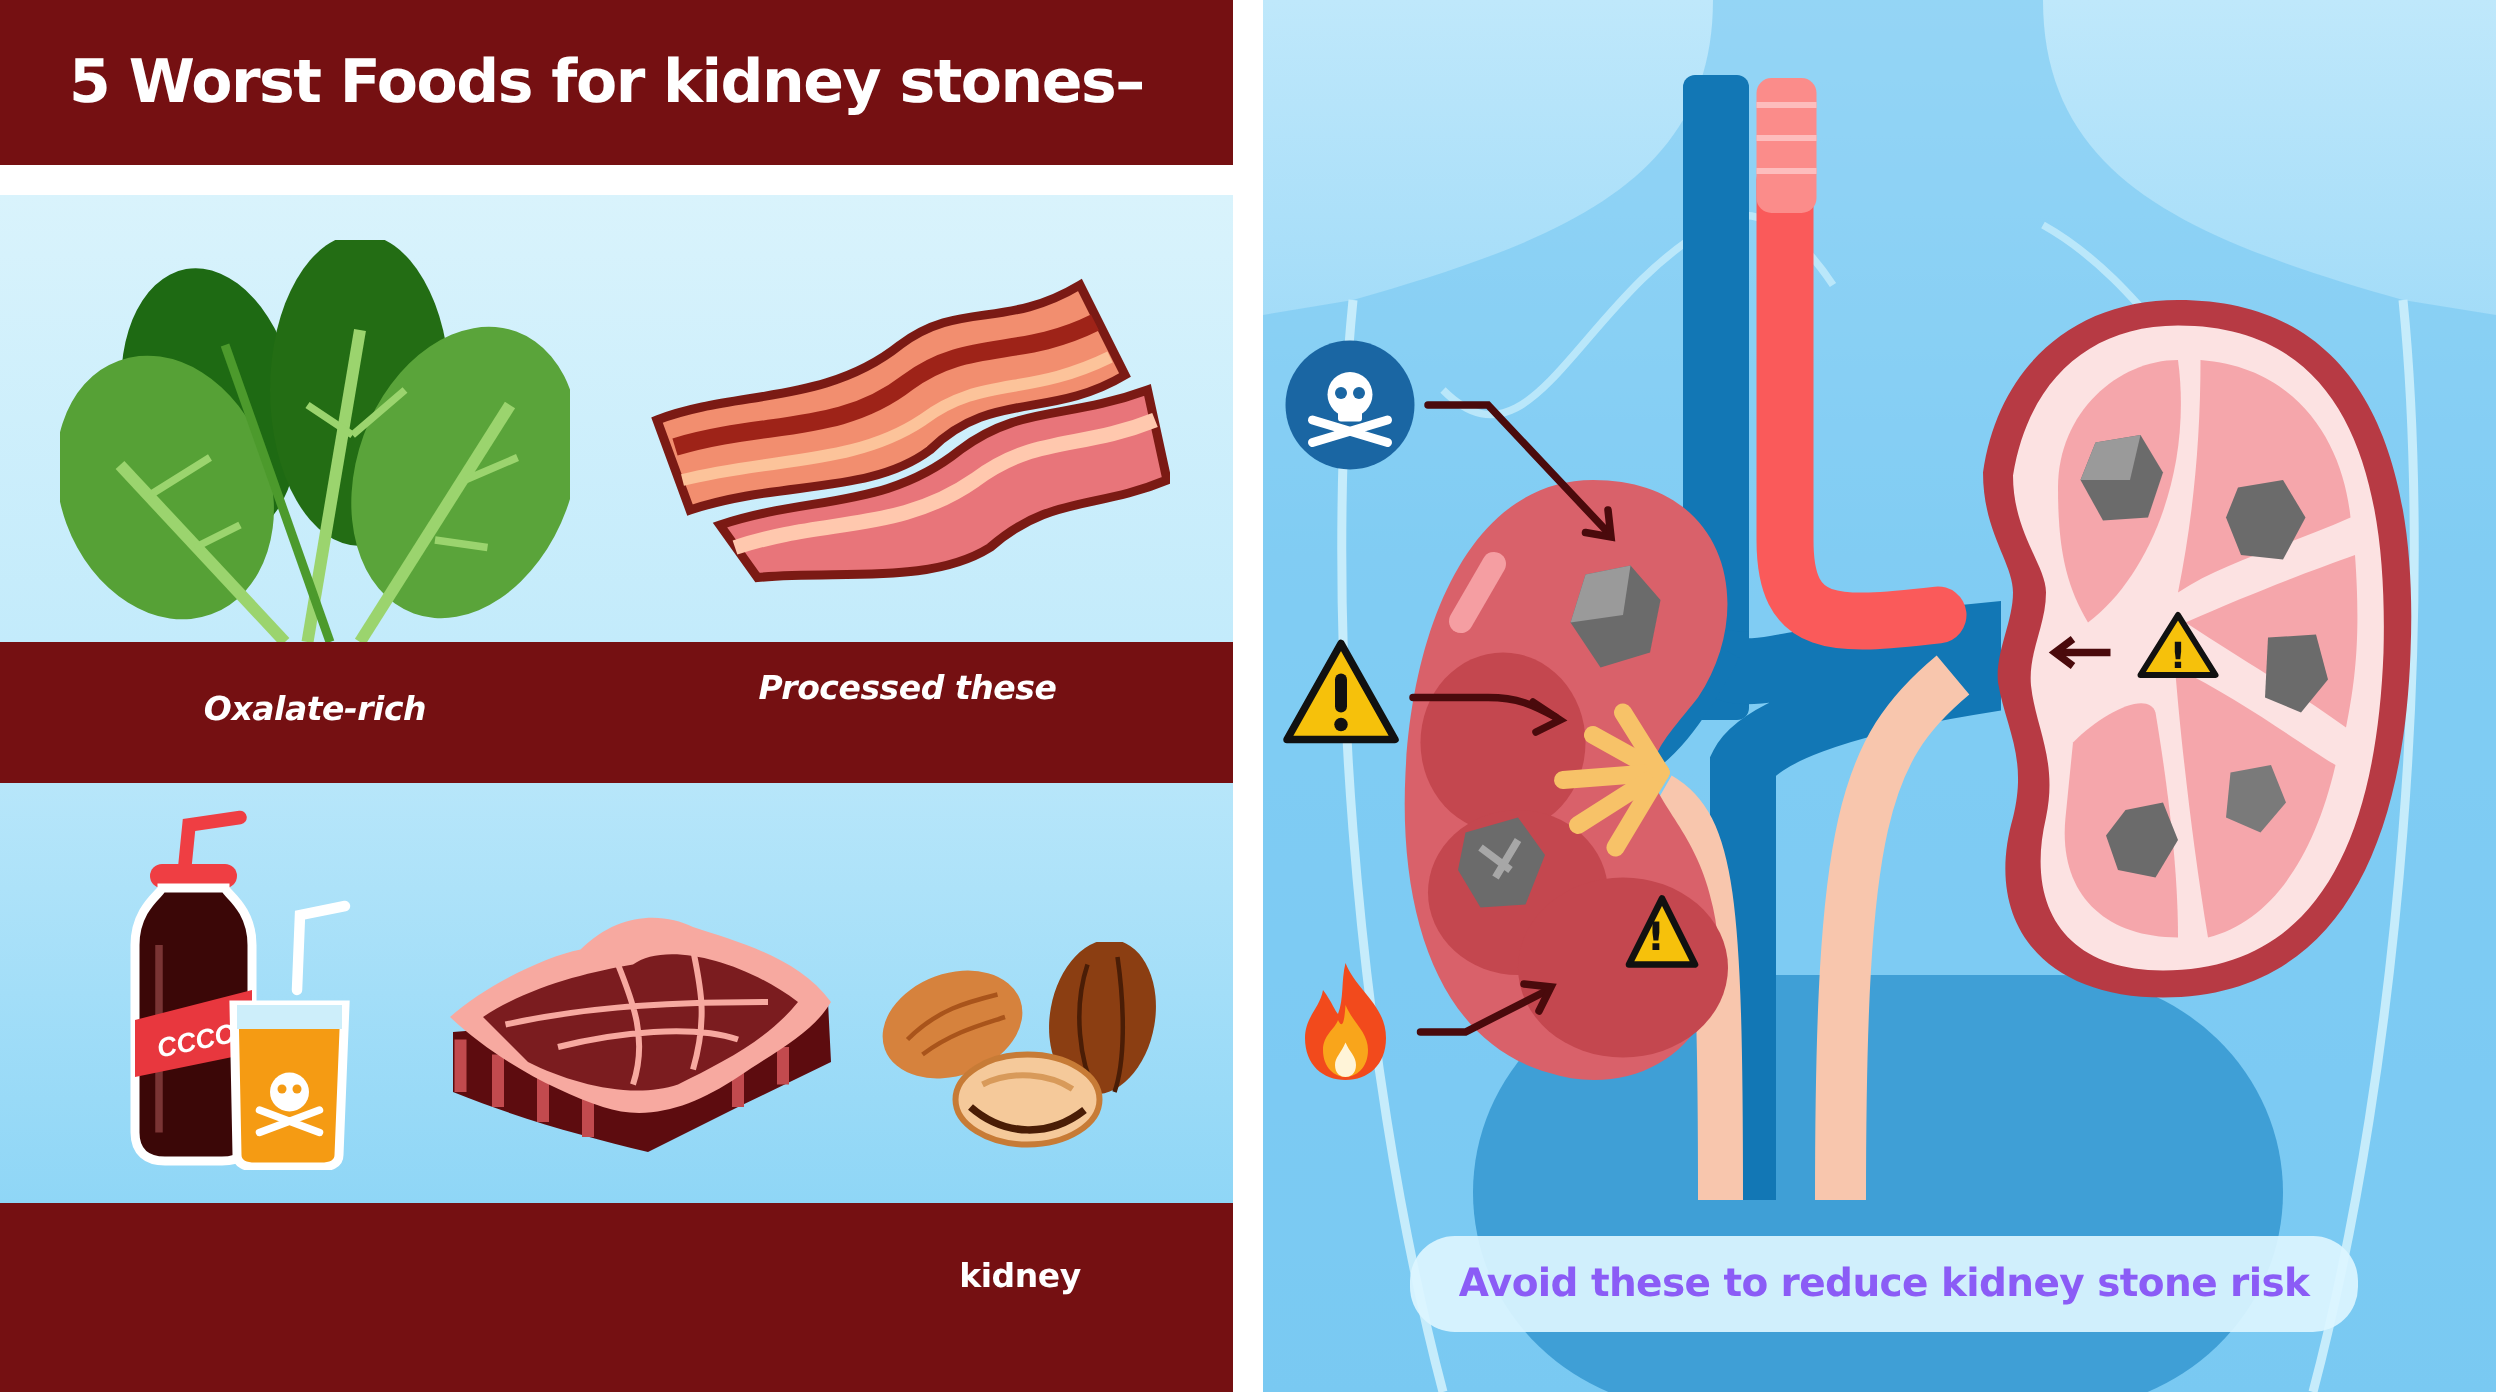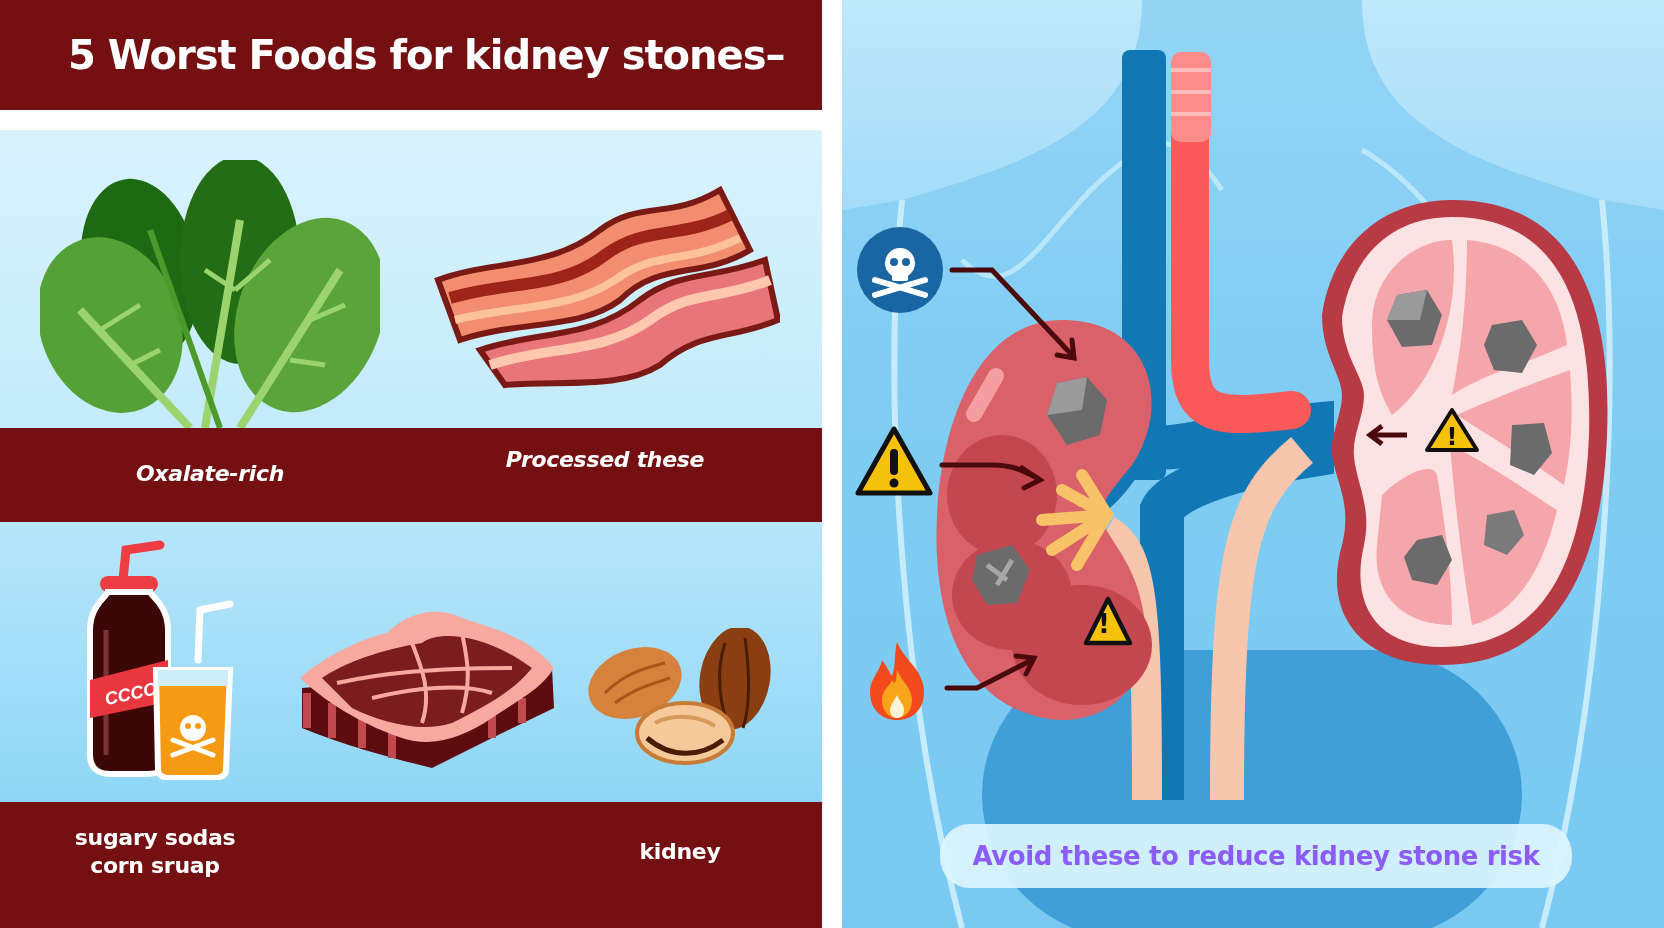--- a/index.html
+++ b/index.html
@@ -5,21 +5,21 @@
   * { box-sizing: border-box; margin: 0; padding: 0; }
   html, body { width: 1664px; height: 928px; overflow: hidden; background: #ffffff; }
   body { font-family: "DejaVu Sans", "Liberation Sans", sans-serif; position: relative; }
 
   .left-panel { position: absolute; left: 0; top: 0; width: 822px; height: 928px; }
   .divider { position: absolute; left: 822px; top: 0; width: 20px; height: 928px; background: #ffffff; }
   .right-panel { position: absolute; left: 842px; top: 0; width: 822px; height: 928px; overflow: hidden;
     background: linear-gradient(180deg, #bfe8fb 0%, #8ed3f6 40%, #7ccbf3 100%); }
 
   .band { position: absolute; left: 0; width: 822px; background: #751012; color: #fff; }
-  .band-title { top: 0; height: 110px; display: flex; align-items: center; padding-left: 68px; }
+  .band-title { top: 0; height: 110px; display: flex; align-items: center; padding-left: 46px; }
   .title-text { font-size: 40px; font-weight: bold; letter-spacing: -1px; color: #ffffff; }
   .band-mid { top: 428px; height: 94px; font-style: italic; }
   .band-bot { top: 802px; height: 126px; }
 
   .sky { position: absolute; left: 0; width: 822px; }
   .sky-1 { top: 130px; height: 298px; background: linear-gradient(180deg, #d9f3fc 0%, #c3ebfb 100%); }
   .sky-2 { top: 522px; height: 280px; background: linear-gradient(180deg, #b7e6fa 0%, #8fd6f6 100%); }
 
   .label { position: absolute; color: #ffffff; font-weight: bold; font-size: 22px; text-align: center; line-height: 28px; letter-spacing: -0.3px; }
 
@@ -98,24 +98,20 @@
     <ellipse cx="50" cy="55" rx="48" ry="34" fill="#d6823d" transform="rotate(-20 50 55)"></ellipse>
     <path d="M20 65 C40 45 60 40 80 35 M30 75 C50 60 70 55 85 50" stroke="#a9541b" stroke-width="3" fill="none"></path>
     <ellipse cx="150" cy="50" rx="35" ry="52" fill="#8b3e12" transform="rotate(10 150 50)"></ellipse>
     <path d="M140 15 C130 45 135 80 145 100 M160 10 C165 45 165 80 158 100" stroke="#4a1d06" stroke-width="3" fill="none"></path>
     <ellipse cx="100" cy="105" rx="48" ry="30" fill="#f5c99a" stroke="#c77b36" stroke-width="4"></ellipse>
     <path d="M70 95 C90 85 115 88 130 98" stroke="#d89a5a" stroke-width="4" fill="none"></path>
     <path d="M62 110 C85 130 115 130 138 112" stroke="#4a1d06" stroke-width="5" fill="none"></path>
   </svg>
 
   <div class="band band-bot">
-    <div class="label" style="left:55px;top:22px;width:200px">
-      <div>sugary sodas</div>
-      <div>corn sruap</div>
-    </div>
     <div class="label" style="left:610px;top:36px;width:140px">
       <div>kidney</div>
     </div>
   </div>
 </div>
 
 <div class="divider"></div>
 
 <div class="right-panel">
   <svg width="822" height="928" viewBox="0 0 822 928" style="position:absolute;left:0;top:0">

